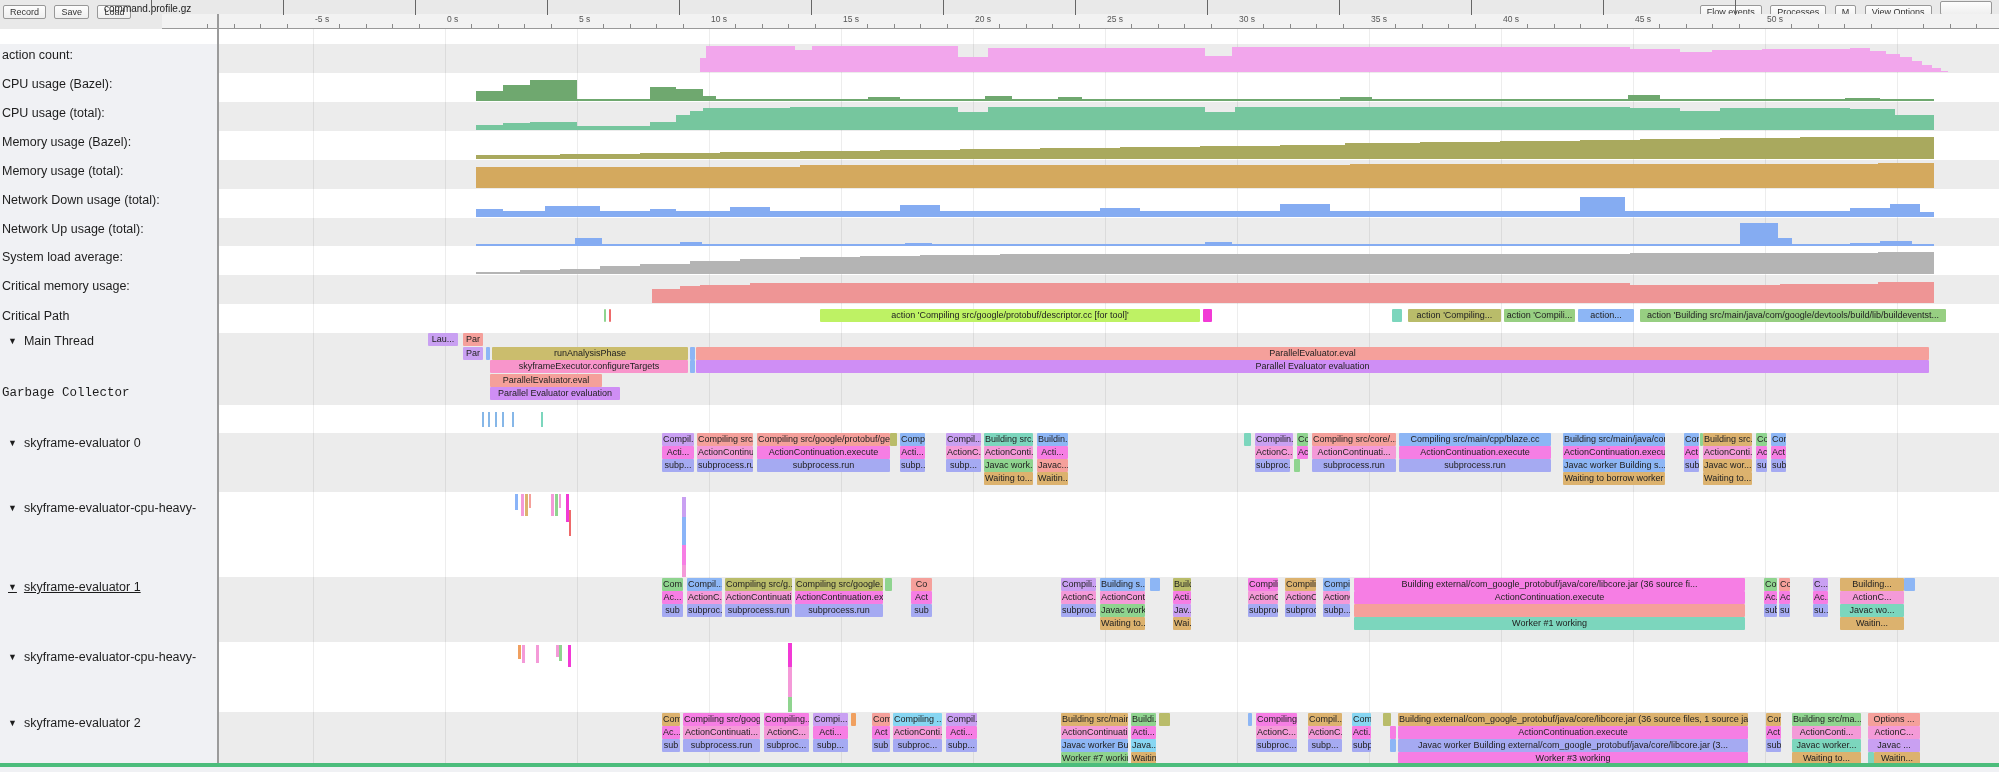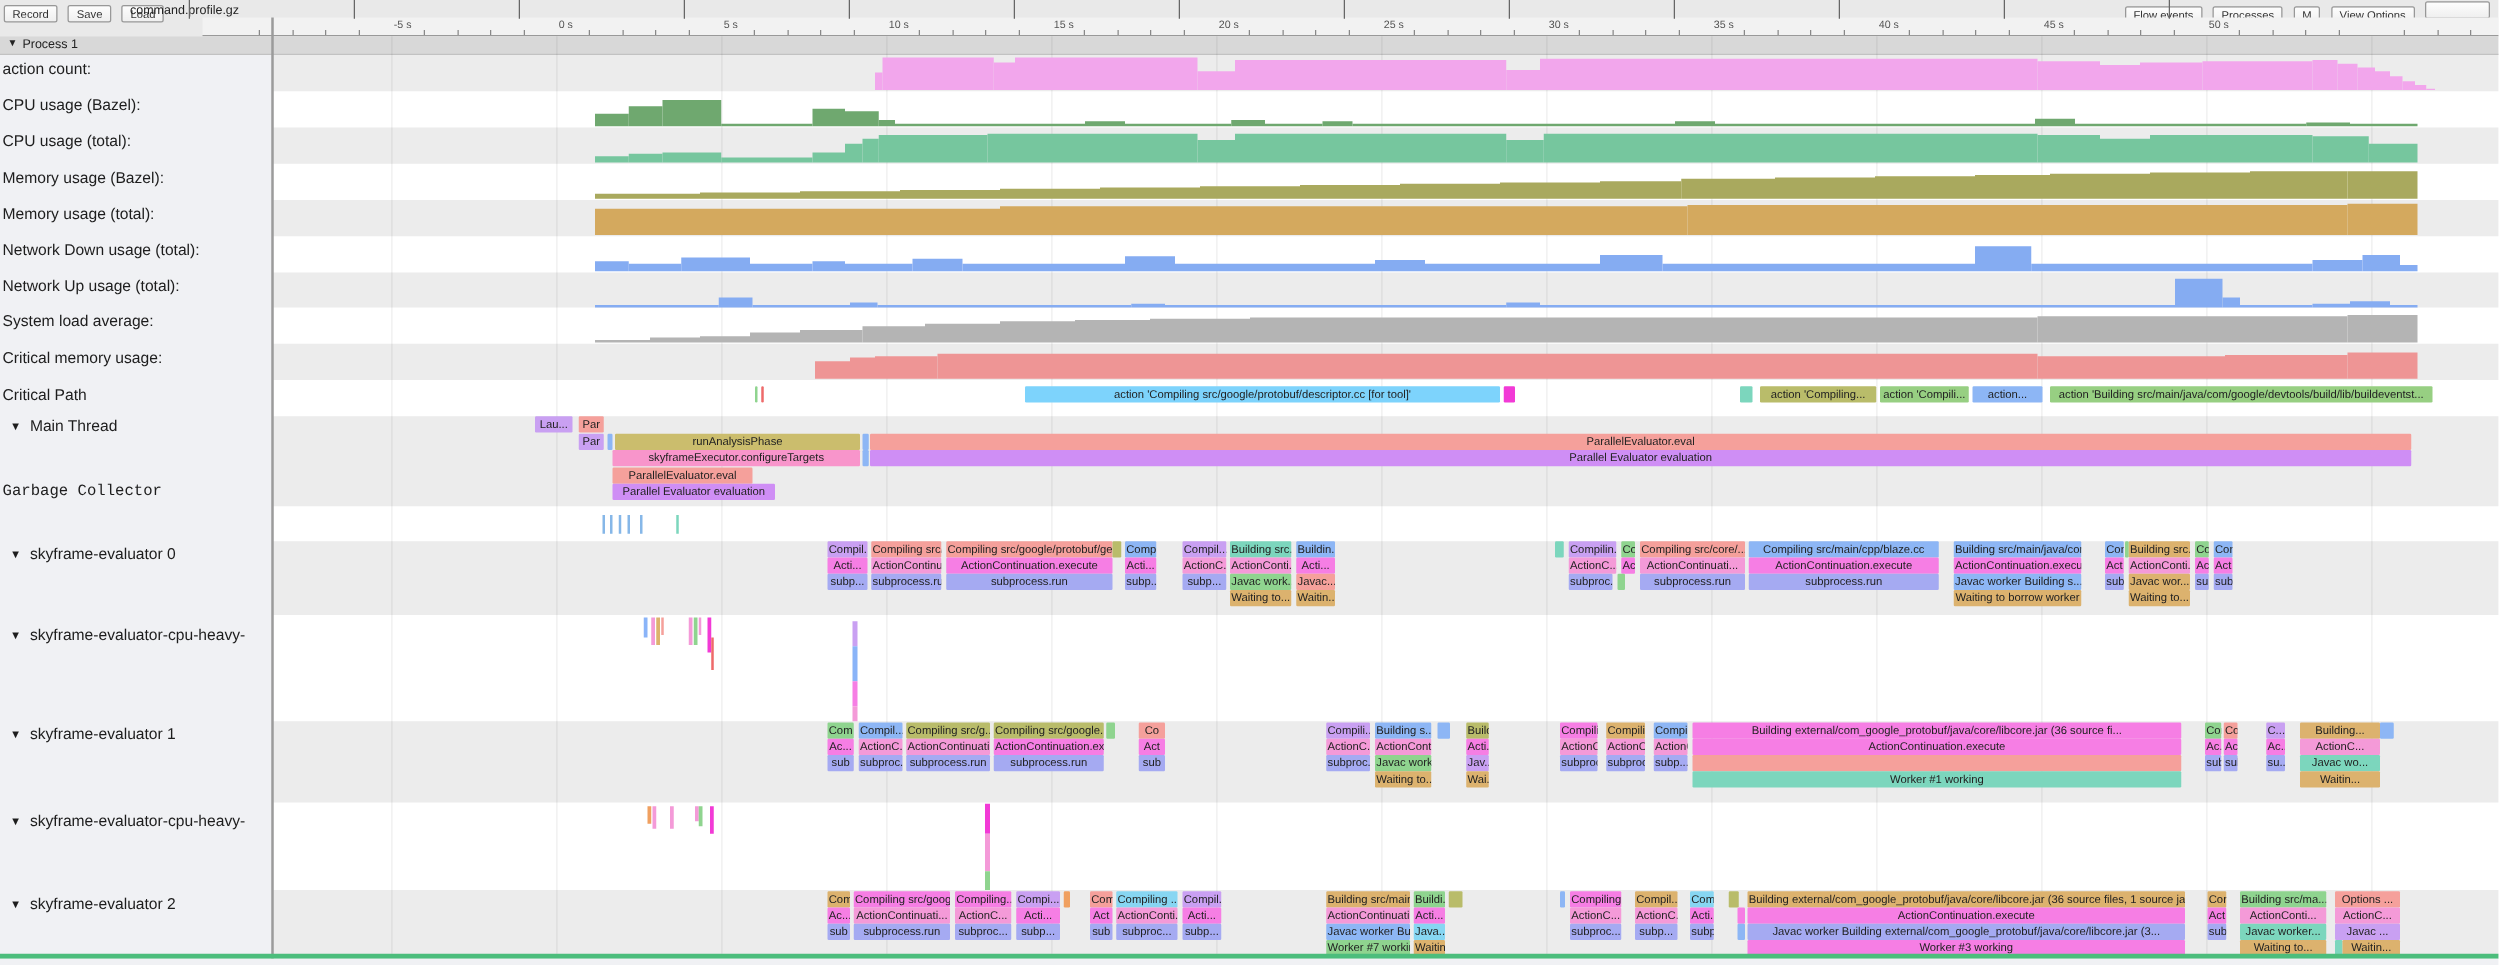--- a/index.html
+++ b/index.html
@@ -107,23 +107,20 @@
       <div style="position: absolute; bottom: 0px; width: 1px; height: 4px; background: rgb(136, 136, 136); left: 1550.2px;"></div>
       <div style="position: absolute; bottom: 0px; width: 1px; height: 4px; background: rgb(136, 136, 136); left: 1576.6px;"></div>
       <div style="position: absolute; bottom: 0px; width: 1px; height: 4px; background: rgb(136, 136, 136); left: 1629.4px;"></div>
       <div style="position: absolute; bottom: 0px; width: 1px; height: 4px; background: rgb(136, 136, 136); left: 1655.8px;"></div>
       <div style="position: absolute; bottom: 0px; width: 1px; height: 4px; background: rgb(136, 136, 136); left: 1682.2px;"></div>
       <div style="position: absolute; bottom: 0px; width: 1px; height: 4px; background: rgb(136, 136, 136); left: 1708.6px;"></div>
       <div style="position: absolute; bottom: 0px; width: 1px; height: 4px; background: rgb(136, 136, 136); left: 1761.4px;"></div>
       <div style="position: absolute; bottom: 0px; width: 1px; height: 4px; background: rgb(136, 136, 136); left: 1787.8px;"></div>
       <div style="position: absolute; bottom: 0px; width: 1px; height: 4px; background: rgb(136, 136, 136); left: 1814.2px;"></div>
     </div>
-  <div id="process-bar">
-    <span class="arrow">▼</span><span class="plabel">Process 1</span>
-  </div>
   <div id="chart"></div>
 <div style="position: absolute; left: 0px; top: 44px; width: 218px; height: 723px; background: rgb(240, 241, 244);"></div>
     <div style="position: absolute; left: 218px; top: 44px; width: 1781px; height: 29px; background: rgb(236, 236, 236);"></div>
     <div style="position: absolute; left: 218px; top: 102px; width: 1781px; height: 29px; background: rgb(236, 236, 236);"></div>
     <div style="position: absolute; left: 218px; top: 160px; width: 1781px; height: 29px; background: rgb(236, 236, 236);"></div>
     <div style="position: absolute; left: 218px; top: 218px; width: 1781px; height: 28px; background: rgb(236, 236, 236);"></div>
     <div style="position: absolute; left: 218px; top: 275px; width: 1781px; height: 29px; background: rgb(236, 236, 236);"></div>
     <div style="position: absolute; left: 218px; top: 333px; width: 1781px; height: 72px; background: rgb(236, 236, 236);"></div>
     <div style="position: absolute; left: 218px; top: 433px; width: 1781px; height: 59px; background: rgb(236, 236, 236);"></div>
     <div style="position: absolute; left: 218px; top: 577px; width: 1781px; height: 65px; background: rgb(236, 236, 236);"></div>
@@ -312,21 +309,21 @@
       <div style="position: absolute; background: rgb(238, 149, 149); left: 482px; width: 50px; height: 18px; bottom: 1px;"></div>
       <div style="position: absolute; background: rgb(238, 149, 149); left: 532px; width: 880px; height: 20px; bottom: 1px;"></div>
       <div style="position: absolute; background: rgb(238, 149, 149); left: 1412px; width: 150px; height: 18px; bottom: 1px;"></div>
       <div style="position: absolute; background: rgb(238, 149, 149); left: 1562px; width: 98px; height: 19px; bottom: 1px;"></div>
       <div style="position: absolute; background: rgb(238, 149, 149); left: 1660px; width: 56px; height: 21px; bottom: 1px;"></div>
     </div>
     <div class="gutlab" style="position: absolute; left: 2px; top: 279px; width: 210px; height: 15px;">Critical memory usage:</div>
     <div class="gutlab" style="position: absolute; left: 2px; top: 309px; width: 210px; height: 15px;">Critical Path</div>
     <div class="bar" style="position: absolute; left: 604px; top: 309px; width: 2px; background: rgb(143, 212, 143);"></div>
     <div class="bar" style="position: absolute; left: 609px; top: 309px; width: 2px; background: rgb(238, 106, 106);"></div>
-    <div class="bar" style="position: absolute; left: 820px; top: 309px; width: 380px; background: #7dd3fc;">action 'Compiling src/google/protobuf/descriptor.cc [for tool]'</div>
+    <div class="bar" style="position: absolute; left: 820px; top: 309px; width: 380px; background: #bef264;">action 'Compiling src/google/protobuf/descriptor.cc [for tool]'</div>
     <div class="bar" style="position: absolute; left: 1203px; top: 309px; width: 9px; background: rgb(242, 58, 214);"></div>
     <div class="bar" style="position: absolute; left: 1392px; top: 309px; width: 10px; background: rgb(124, 214, 189);"></div>
     <div class="bar" style="position: absolute; left: 1408px; top: 309px; width: 93px; background: rgb(185, 188, 106);">action 'Compiling...</div>
     <div class="bar" style="position: absolute; left: 1504px; top: 309px; width: 71px; background: rgb(151, 207, 130);">action 'Compili...</div>
     <div class="bar" style="position: absolute; left: 1578px; top: 309px; width: 56px; background: rgb(141, 182, 245);">action...</div>
     <div class="bar" style="position: absolute; left: 1640px; top: 309px; width: 306px; background: rgb(151, 207, 130);">action 'Building src/main/java/com/google/devtools/build/lib/buildeventst...</div>
     <div class="gutlab" style="position: absolute; left: 2px; top: 386px; width: 210px; height: 15px; font-family: Liberation Mono, monospace;">Garbage Collector</div>
     <div style="position: absolute; left: 482px; top: 412px; width: 2px; height: 15px; background: rgb(134, 183, 232);"></div>
     <div style="position: absolute; left: 488px; top: 412px; width: 2px; height: 15px; background: rgb(134, 183, 232);"></div>
     <div style="position: absolute; left: 495px; top: 412px; width: 2px; height: 15px; background: rgb(134, 183, 232);"></div>
@@ -409,21 +406,21 @@
     <div style="position: absolute; left: 529px; top: 494px; width: 2px; height: 14px; background: rgb(245, 160, 155);"></div>
     <div style="position: absolute; left: 551px; top: 494px; width: 3px; height: 22px; background: rgb(244, 154, 216);"></div>
     <div style="position: absolute; left: 555px; top: 494px; width: 3px; height: 22px; background: rgb(143, 212, 143);"></div>
     <div style="position: absolute; left: 559px; top: 494px; width: 2px; height: 14px; background: rgb(244, 154, 216);"></div>
     <div style="position: absolute; left: 566px; top: 494px; width: 3px; height: 28px; background: rgb(242, 58, 214);"></div>
     <div style="position: absolute; left: 569px; top: 510px; width: 2px; height: 26px; background: rgb(238, 106, 106);"></div>
     <div style="position: absolute; left: 682px; top: 497px; width: 4px; height: 20px; background: rgb(201, 160, 242);"></div>
     <div style="position: absolute; left: 682px; top: 517px; width: 4px; height: 28px; background: rgb(138, 180, 248);"></div>
     <div style="position: absolute; left: 682px; top: 545px; width: 4px; height: 20px; background: rgb(246, 126, 228);"></div>
     <div style="position: absolute; left: 682px; top: 565px; width: 4px; height: 12px; background: rgb(244, 154, 216);"></div>
-    <div class="gutlab" style="position: absolute; left: 8px; top: 580px; width: 208px; height: 15px;"><span class="arrow">▼</span><span>skyframe-evaluator 1</span></div>
+    <div class="gutlab" style="position: absolute; left: 8px; top: 580px; width: 208px; height: 15px; text-decoration: underline;"><span class="arrow">▼</span><span>skyframe-evaluator 1</span></div>
     <div class="bar" style="position: absolute; left: 662px; top: 578px; width: 21px; background: rgb(143, 212, 143);">Com</div>
     <div class="bar" style="position: absolute; left: 687px; top: 578px; width: 35px; background: rgb(141, 182, 245);">Compil...</div>
     <div class="bar" style="position: absolute; left: 725px; top: 578px; width: 67px; background: rgb(185, 188, 106);">Compiling src/g...</div>
     <div class="bar" style="position: absolute; left: 795px; top: 578px; width: 88px; background: rgb(185, 188, 106);">Compiling src/google...</div>
     <div class="bar" style="position: absolute; left: 885px; top: 578px; width: 7px; background: rgb(143, 212, 143);"></div>
     <div class="bar" style="position: absolute; left: 911px; top: 578px; width: 21px; background: rgb(245, 160, 155);">Co</div>
     <div class="bar" style="position: absolute; left: 1061px; top: 578px; width: 35px; background: rgb(201, 160, 242);">Compili...</div>
     <div class="bar" style="position: absolute; left: 1100px; top: 578px; width: 45px; background: rgb(141, 182, 245);">Building s...</div>
     <div class="bar" style="position: absolute; left: 1150px; top: 578px; width: 10px; background: rgb(141, 182, 245);"></div>
     <div class="bar" style="position: absolute; left: 1173px; top: 578px; width: 18px; background: rgb(185, 188, 106);">Build...</div>

